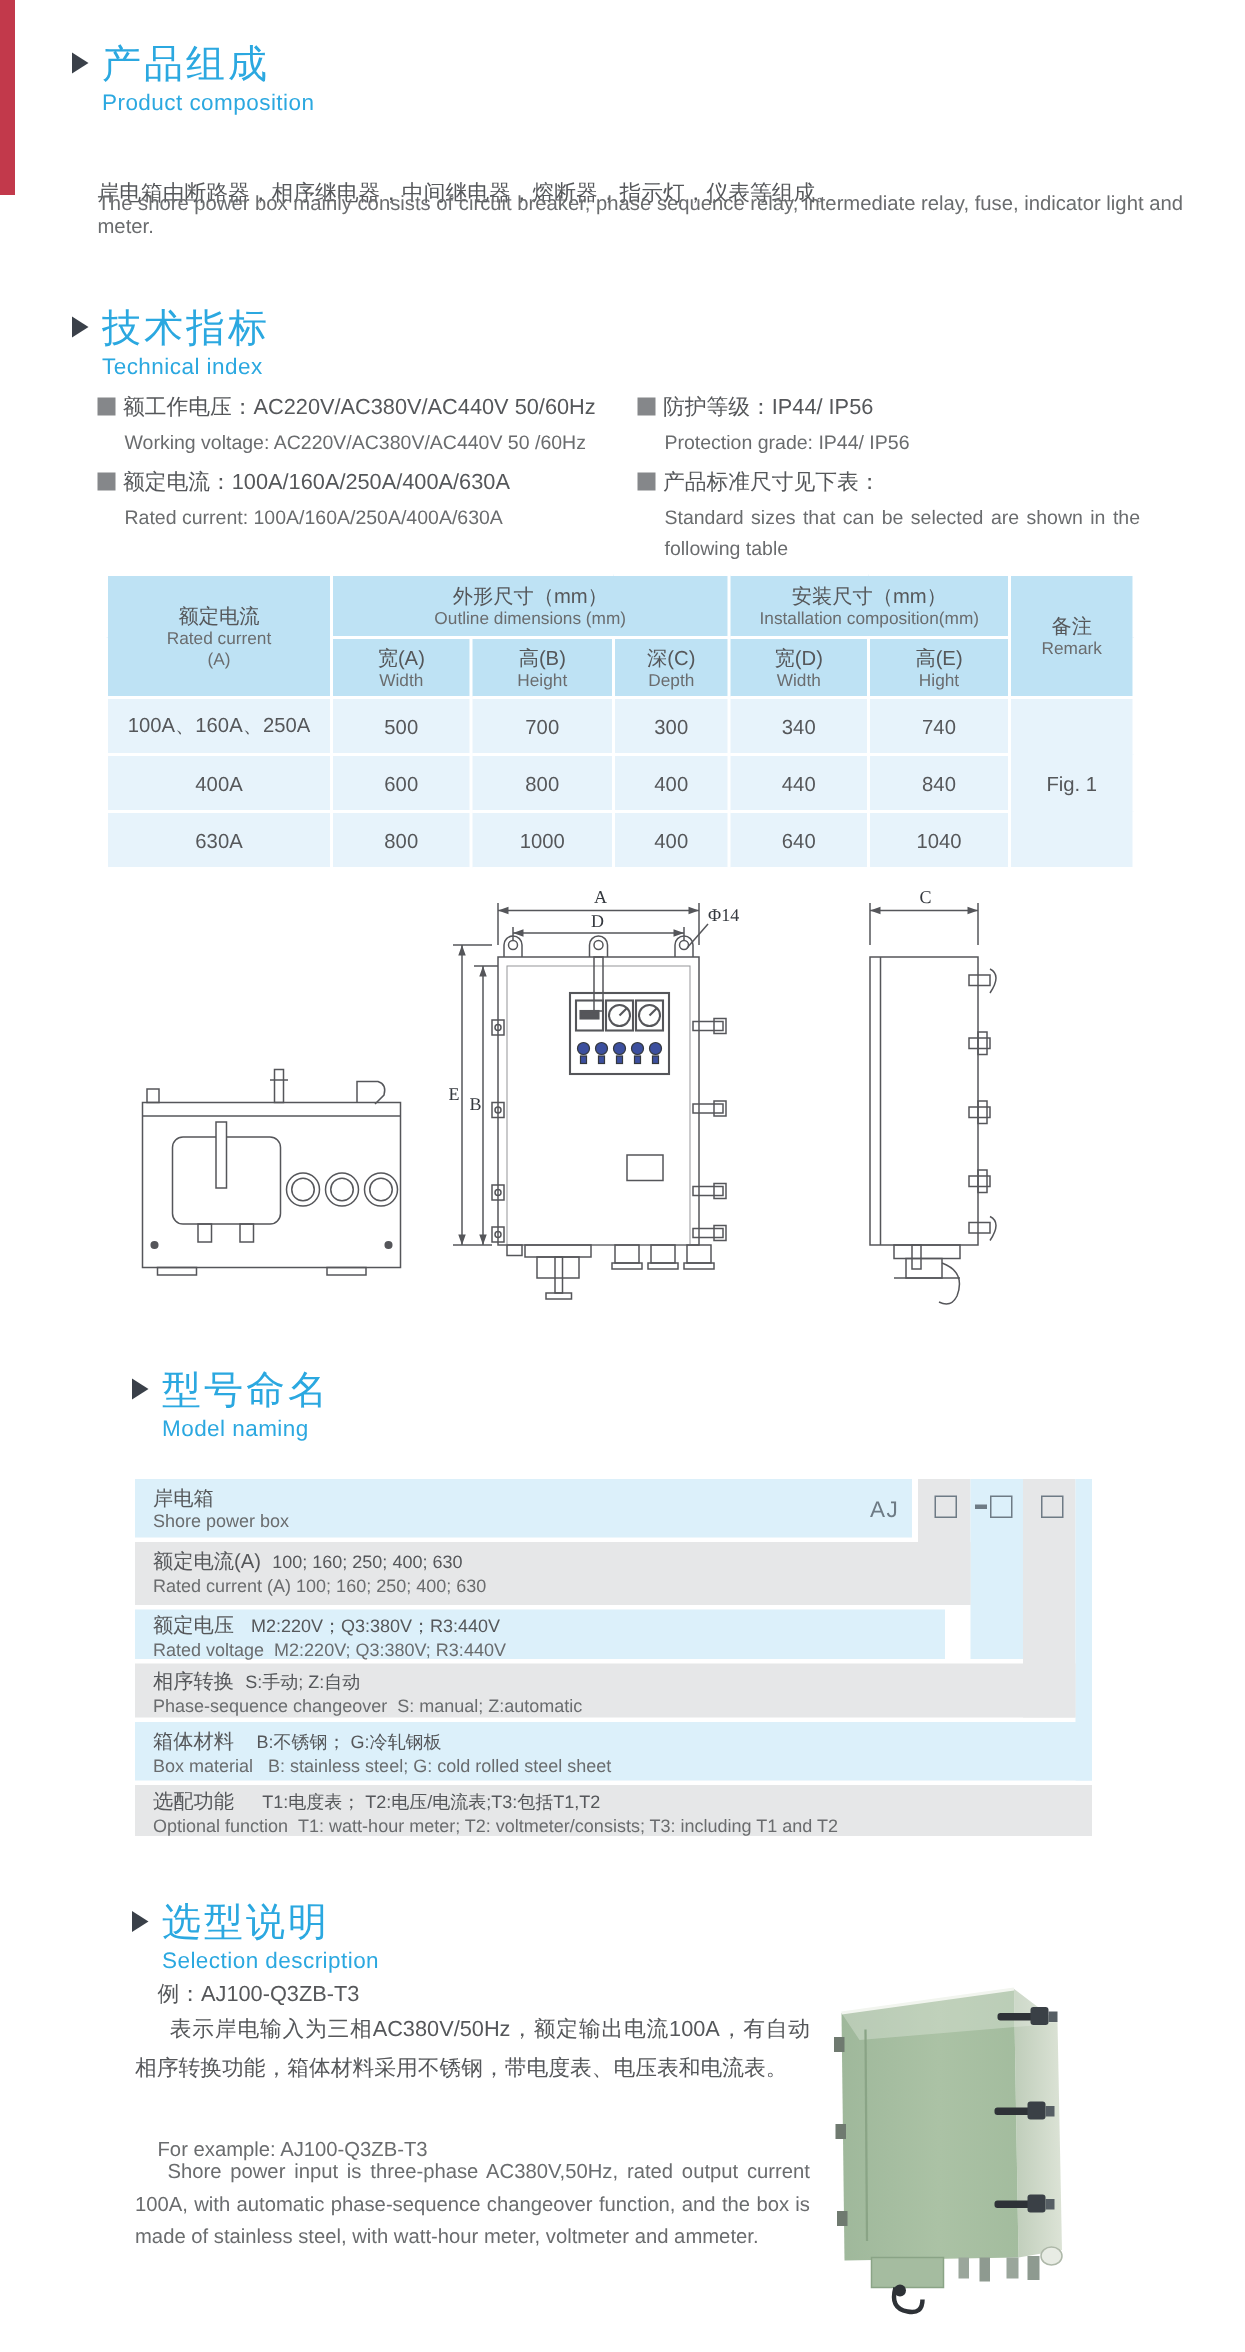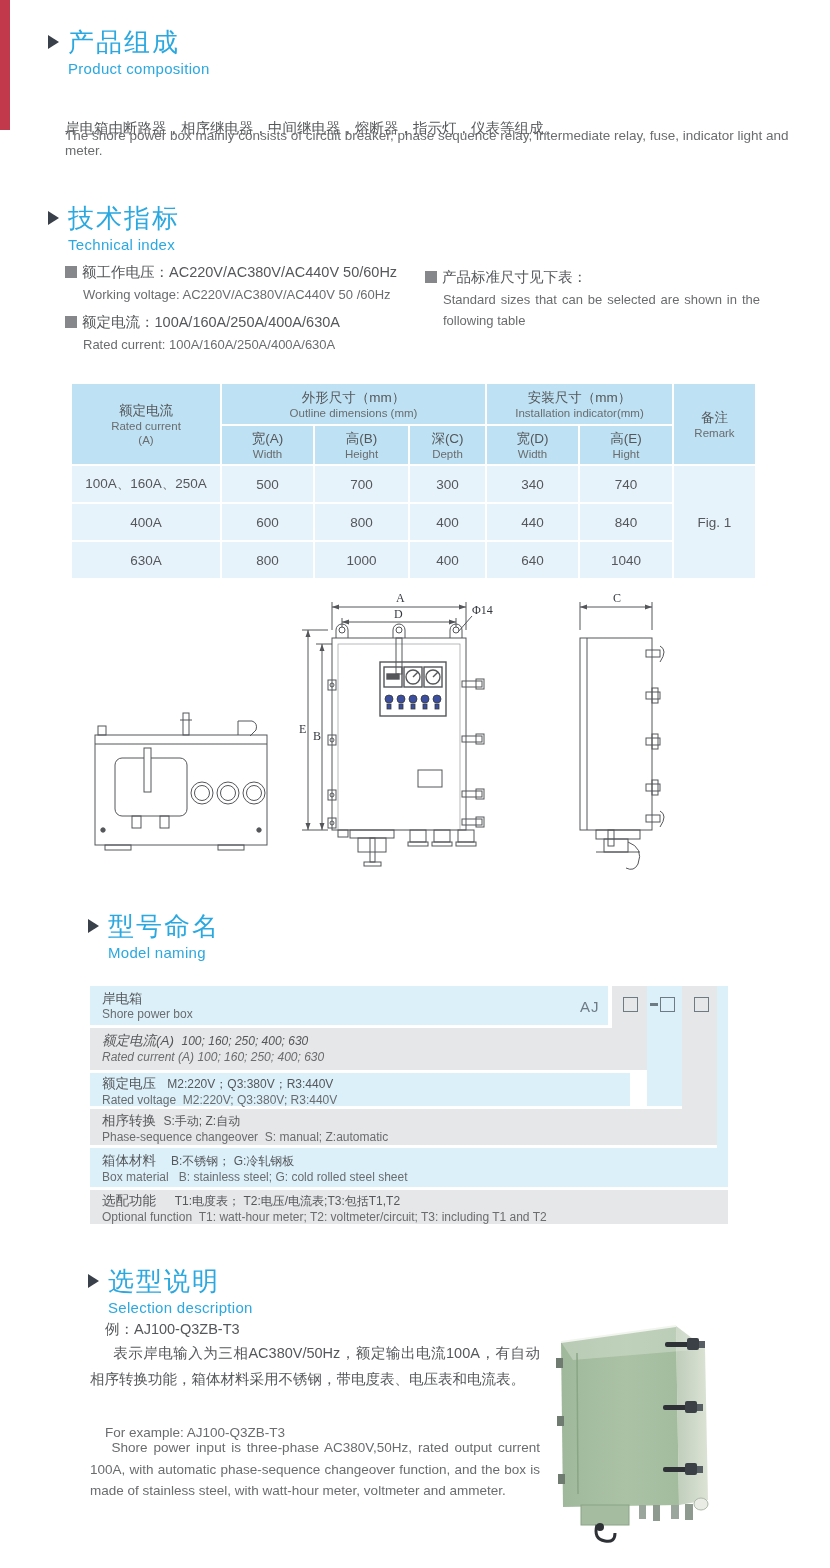--- a/index.html
+++ b/index.html
@@ -77,20 +77,24 @@
     <div class="b-cn"><span class="sq"></span><span>额工作电压：AC220V/AC380V/AC440V  50/60Hz</span></div>
     <div class="b-en">Working voltage: AC220V/AC380V/AC440V 50 /60Hz</div>
   </div>
   <div class="bullet-item" style="margin-top:5px;">
     <div class="b-cn"><span class="sq"></span><span>额定电流：100A/160A/250A/400A/630A</span></div>
     <div class="b-en">Rated current: 100A/160A/250A/400A/630A</div>
   </div>
 </div>
 
 <div class="abs" style="left:425px;top:260px;width:335px;">
+  <div class="bullet-item">
+    <div class="b-cn"><span class="sq"></span><span>防护等级：IP44/ IP56</span></div>
+    <div class="b-en">Protection grade: IP44/ IP56</div>
+  </div>
   <div class="bullet-item" style="margin-top:5px;">
     <div class="b-cn"><span class="sq"></span><span>产品标准尺寸见下表：</span></div>
     <div class="b-en just">Standard sizes that can be selected are shown in the following table</div>
   </div>
 </div>
 
 <table class="dims abs" style="left:70px;top:382px;width:685px;">
   <colgroup>
     <col style="width:150px">
       <col style="width:93px">
@@ -106,21 +110,21 @@
       <div class="t-cn">额定电流</div>
       <div class="t-en">Rated current</div>
       <div class="t-en">(A)</div>
     </th>
     <th colspan="3" style="height:40px;">
       <div class="t-cn">外形尺寸（mm）</div>
       <div class="t-en">Outline dimensions (mm)</div>
     </th>
     <th colspan="2">
       <div class="t-cn">安装尺寸（mm）</div>
-      <div class="t-en">Installation indicator(mm)</div>
+      <div class="t-en">Installation composition(mm)</div>
     </th>
     <th rowspan="2">
       <div class="t-cn">备注</div>
       <div class="t-en">Remark</div>
     </th>
   </tr>
   <tr>
     <th style="height:38px;">
       <div class="t-cn">宽(A)</div>
           <div class="t-en">Width</div>
@@ -344,39 +348,39 @@
 
   <div class="abs mn-gray" style="left:522px;top:0;width:35px;height:84px;"></div>
   <div class="abs mn-blue" style="left:557px;top:0;width:35px;height:120px;"></div>
   <div class="abs mn-gray" style="left:592px;top:0;width:35px;height:159px;"></div>
   <div class="abs mn-blue" style="left:627px;top:0;width:11px;height:201px;"></div>
 
   <div class="mn-row mn-blue" style="top:0;width:518px;height:39px;">
     <div class="mn-line1"><span>岸电箱</span></div>
     <div class="mn-line2"><span>Shore power box</span></div>
   </div>
-  <div class="mn-row mn-gray" style="top:42px;width:557px;height:42px;font-style:italic;">
+  <div class="mn-row mn-gray" style="top:42px;width:557px;height:42px;">
     <div class="mn-line1"><span>额定电流(A)</span>&nbsp;&nbsp;<span class="mn-detail">100; 160; 250; 400; 630</span></div>
     <div class="mn-line2"><span>Rated current (A)</span>&nbsp;<span>100; 160; 250; 400; 630</span></div>
   </div>
   <div class="mn-row mn-blue" style="top:87px;width:540px;height:33px;">
     <div class="mn-line1" style="padding-top:2px;"><span>额定电压</span>&nbsp;&nbsp;&nbsp;<span class="mn-detail">M2:220V；Q3:380V；R3:440V</span></div>
     <div class="mn-line2"><span>Rated voltage</span>&nbsp;&nbsp;<span>M2:220V;  Q3:380V;  R3:440V</span></div>
   </div>
   <div class="mn-row mn-blue" style="top:162px;width:638px;height:39px;">
     <div class="mn-line1"><span>箱体材料</span>&nbsp;&nbsp;&nbsp;&nbsp;<span class="mn-detail">B:不锈钢；  G:冷轧钢板</span></div>
     <div class="mn-line2"><span>Box material</span>&nbsp;&nbsp;&nbsp;<span>B: stainless steel; G: cold rolled steel sheet</span></div>
   </div>
   <div class="mn-row mn-gray" style="top:123px;width:627px;height:36px;">
     <div class="mn-line1" style="padding-top:3px;"><span>相序转换</span>&nbsp;&nbsp;<span class="mn-detail">S:手动; Z:自动</span></div>
     <div class="mn-line2"><span>Phase-sequence changeover</span>&nbsp;&nbsp;<span>S: manual;  Z:automatic</span></div>
   </div>
   <div class="mn-row mn-gray" style="top:204px;width:638px;height:34px;">
     <div class="mn-line1" style="padding-top:2px;"><span>选配功能</span>&nbsp;&nbsp;&nbsp;&nbsp;&nbsp;<span class="mn-detail">T1:电度表；  T2:电压/电流表;T3:包括T1,T2</span></div>
-    <div class="mn-line2"><span>Optional function</span>&nbsp;&nbsp;<span>T1: watt-hour meter; T2: voltmeter/circuit; T3: including T1 and T2</span></div>
+    <div class="mn-line2"><span>Optional function</span>&nbsp;&nbsp;<span>T1: watt-hour meter; T2: voltmeter/consists; T3: including T1 and T2</span></div>
   </div>
 
   <div class="code-prefix" style="left:490px;top:12px;">AJ</div>
   <div class="code-box" style="left:533px;top:11px;"></div>
   <div class="code-dash" style="left:560px;top:17px;"></div>
   <div class="code-box" style="left:570px;top:11px;"></div>
   <div class="code-box" style="left:604px;top:11px;"></div>
 </div>
 
 <div class="abs sec-head" style="left:88px;top:1267px;">

